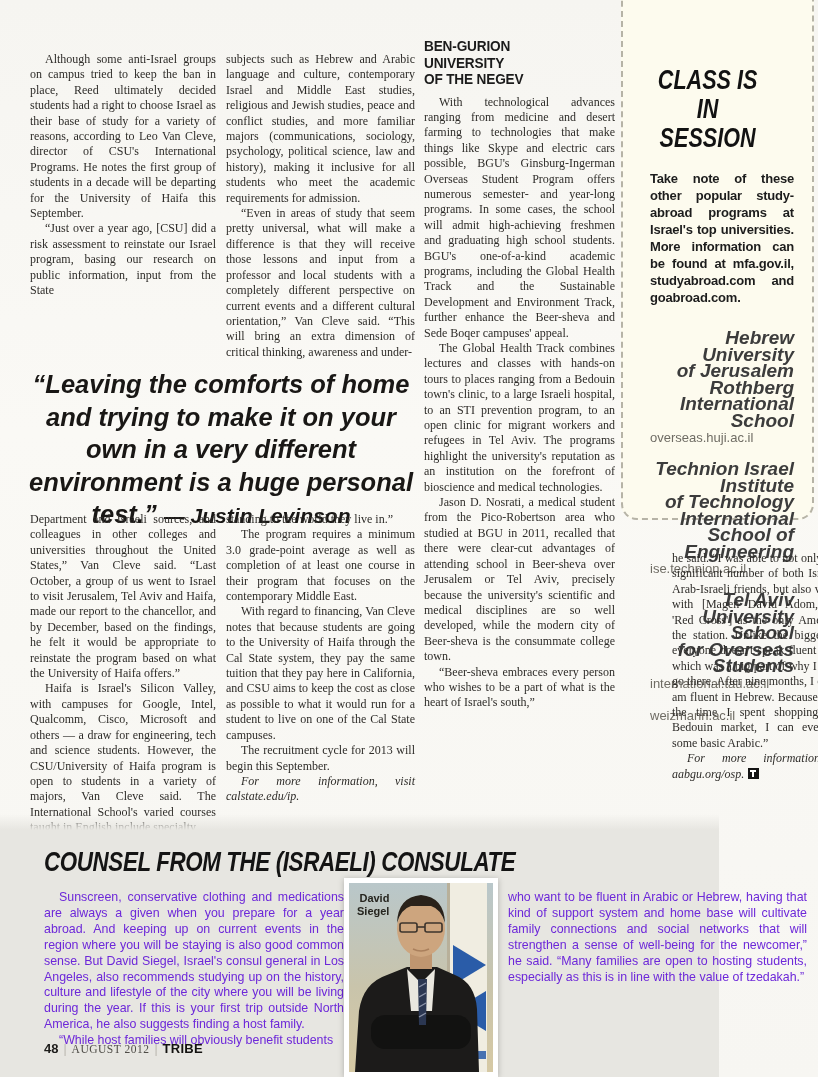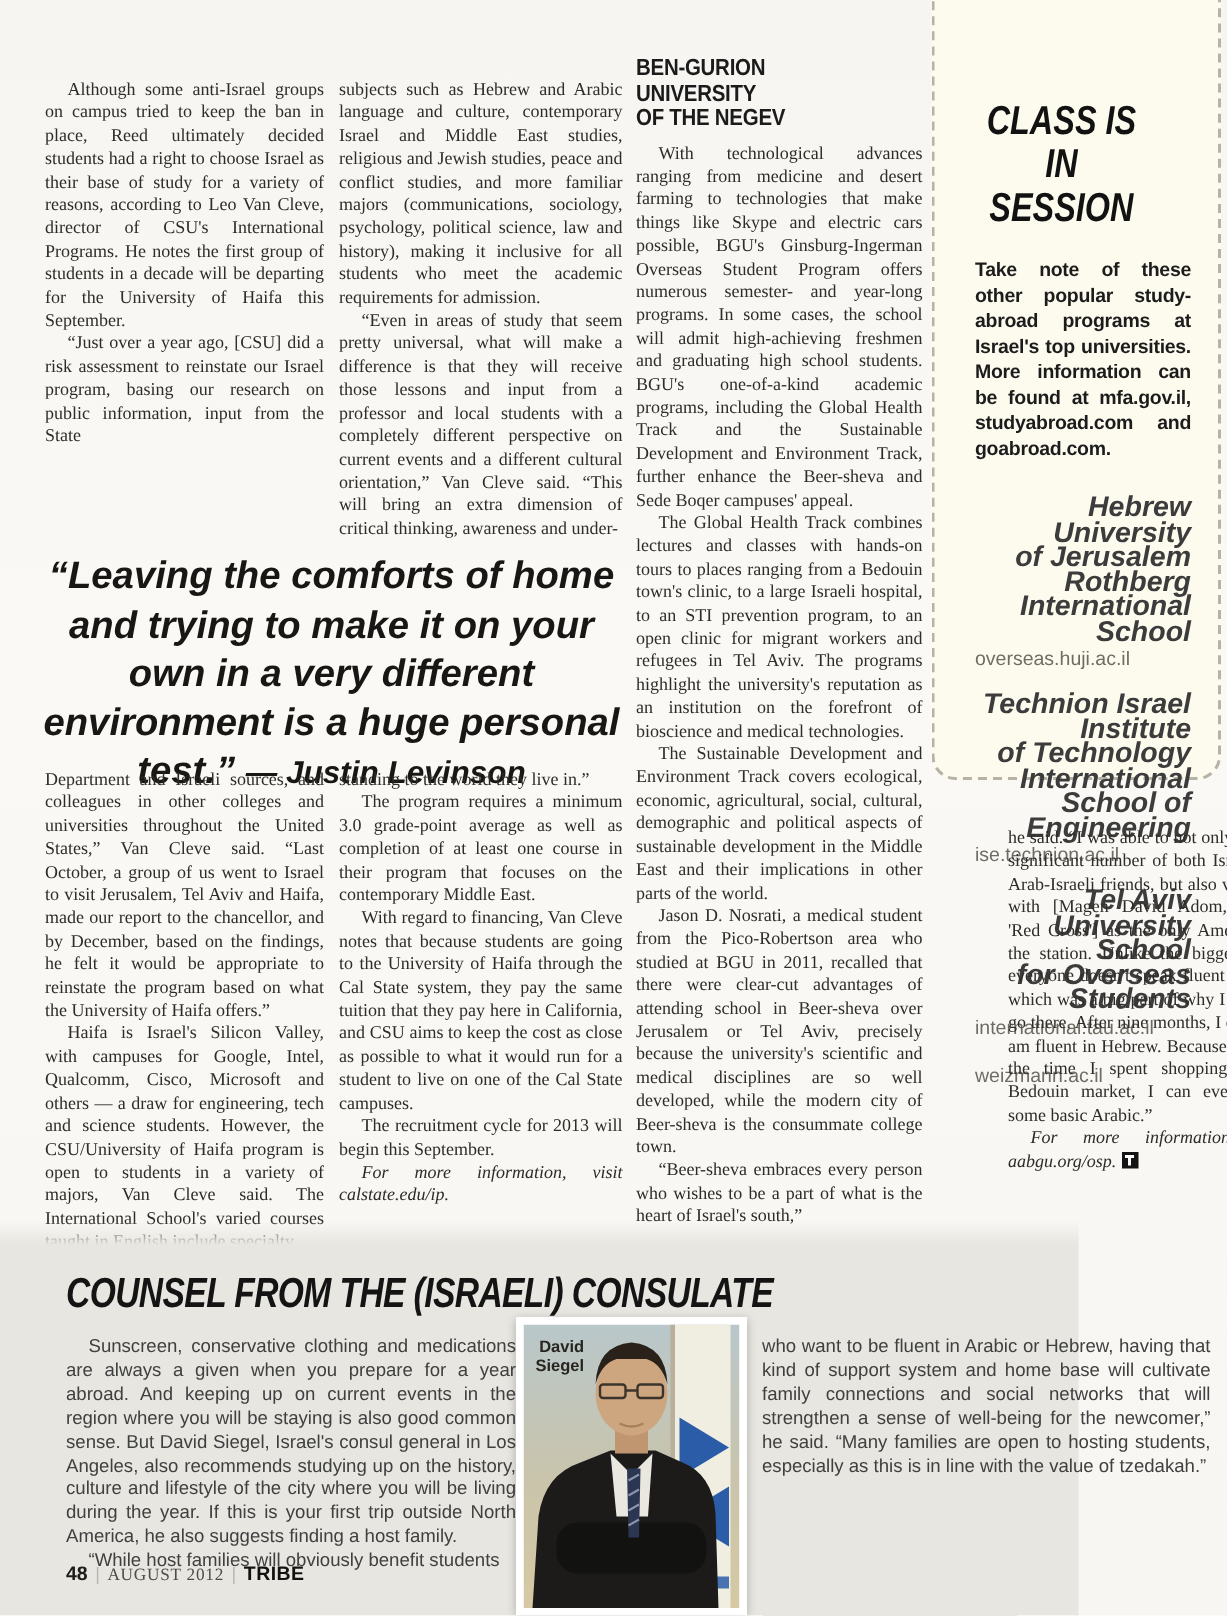--- a/index.html
+++ b/index.html
@@ -52,21 +52,21 @@
   .endmark::after{content:"";position:absolute;left:4px;top:4px;width:2px;height:5px;background:#fff;}
 
   
   .consulate{position:absolute;left:0;top:830px;width:719px;height:247px;background:#e7e6e1;}
   .consulate::before{content:"";position:absolute;left:0;right:0;top:-16px;height:16px;
     background:linear-gradient(180deg,rgba(231,230,225,0),#e7e6e1);}
   .c-head{position:absolute;left:44px;top:12px;margin:0;font-family:"Liberation Sans",sans-serif;color:#141414;}
   .c-head span{display:inline-block;transform:scaleX(.8);transform-origin:0 0;
     font-size:28px;font-weight:bold;font-style:italic;letter-spacing:-.5px;white-space:nowrap;}
   .c-col{position:absolute;top:60px;font-family:"Liberation Sans",sans-serif;
-    font-size:12.4px;line-height:15.9px;color:#404040;text-align:justify;}
+    font-size:12.4px;line-height:15.9px;color:#6d28d9;text-align:justify;}
   .c-col p{margin:0;}
   .c-left{left:44px;width:300px;}
   .c-right{left:508px;width:299px;}
 
   
   .photo{position:absolute;left:344px;top:48px;width:154px;height:199px;margin:0;box-sizing:border-box;
     background:#fff;padding:5px;box-shadow:0 1px 6px rgba(0,0,0,.25);text-align:right;}
   .photo svg{display:block;width:100%;height:100%;}
   .photo figcaption{position:absolute;left:13px;top:14px;font-family:"Liberation Sans",sans-serif;
     font-weight:bold;font-size:11px;line-height:13px;color:#26251f;white-space:pre-line;}
@@ -111,21 +111,20 @@
     <p class="ind ital">For more information, visit calstate.edu/ip.</p>
   </section>
 
   <section class="col col3">
     <h2 class="bgu-head">
       <span>BEN-GURION UNIVERSITY
 OF THE NEGEV</span>
     </h2>
     <p class="ind">With technological advances ranging from medicine and desert farming to technologies that make things like Skype and electric cars possible, BGU's Ginsburg-Ingerman Overseas Student Program offers numerous semester- and year-long programs. In some cases, the school will admit high-achieving freshmen and graduating high school students. BGU's one-of-a-kind academic programs, including the Global Health Track and the Sustainable Development and Environment Track, further enhance the Beer-sheva and Sede Boqer campuses' appeal.</p>
     <p class="ind">The Global Health Track combines lectures and classes with hands-on tours to places ranging from a Bedouin town's clinic, to a large Israeli hospital, to an STI prevention program, to an open clinic for migrant workers and refugees in Tel Aviv. The programs highlight the university's reputation as an institution on the forefront of bioscience and medical technologies.</p>
-    <p class="ind">The Sustainable Development and Environment Track covers ecological, economic, agricultural, social, cultural, demographic and political aspects of sustainable development in the Middle East and their implications in other parts of the world.</p>
     <p class="ind">Jason D. Nosrati, a medical student from the Pico-Robertson area who studied at BGU in 2011, recalled that there were clear-cut advantages of attending school in Beer-sheva over Jerusalem or Tel Aviv, precisely because the university's scientific and medical disciplines are so well developed, while the modern city of Beer-sheva is the consummate college town.</p>
     <p class="ind">“Beer-sheva embraces every person who wishes to be a part of what is the heart of Israel's south,”</p>
   </section>
 
   <aside class="sidebar">
     <h2 class="sb-title">
       <span>CLASS IS IN
 SESSION</span>
     </h2>
     <p class="sb-intro">Take note of these other popular study-abroad programs at Israel's top universities. More information can be found at mfa.gov.il, studyabroad.com and goabroad.com.</p>

